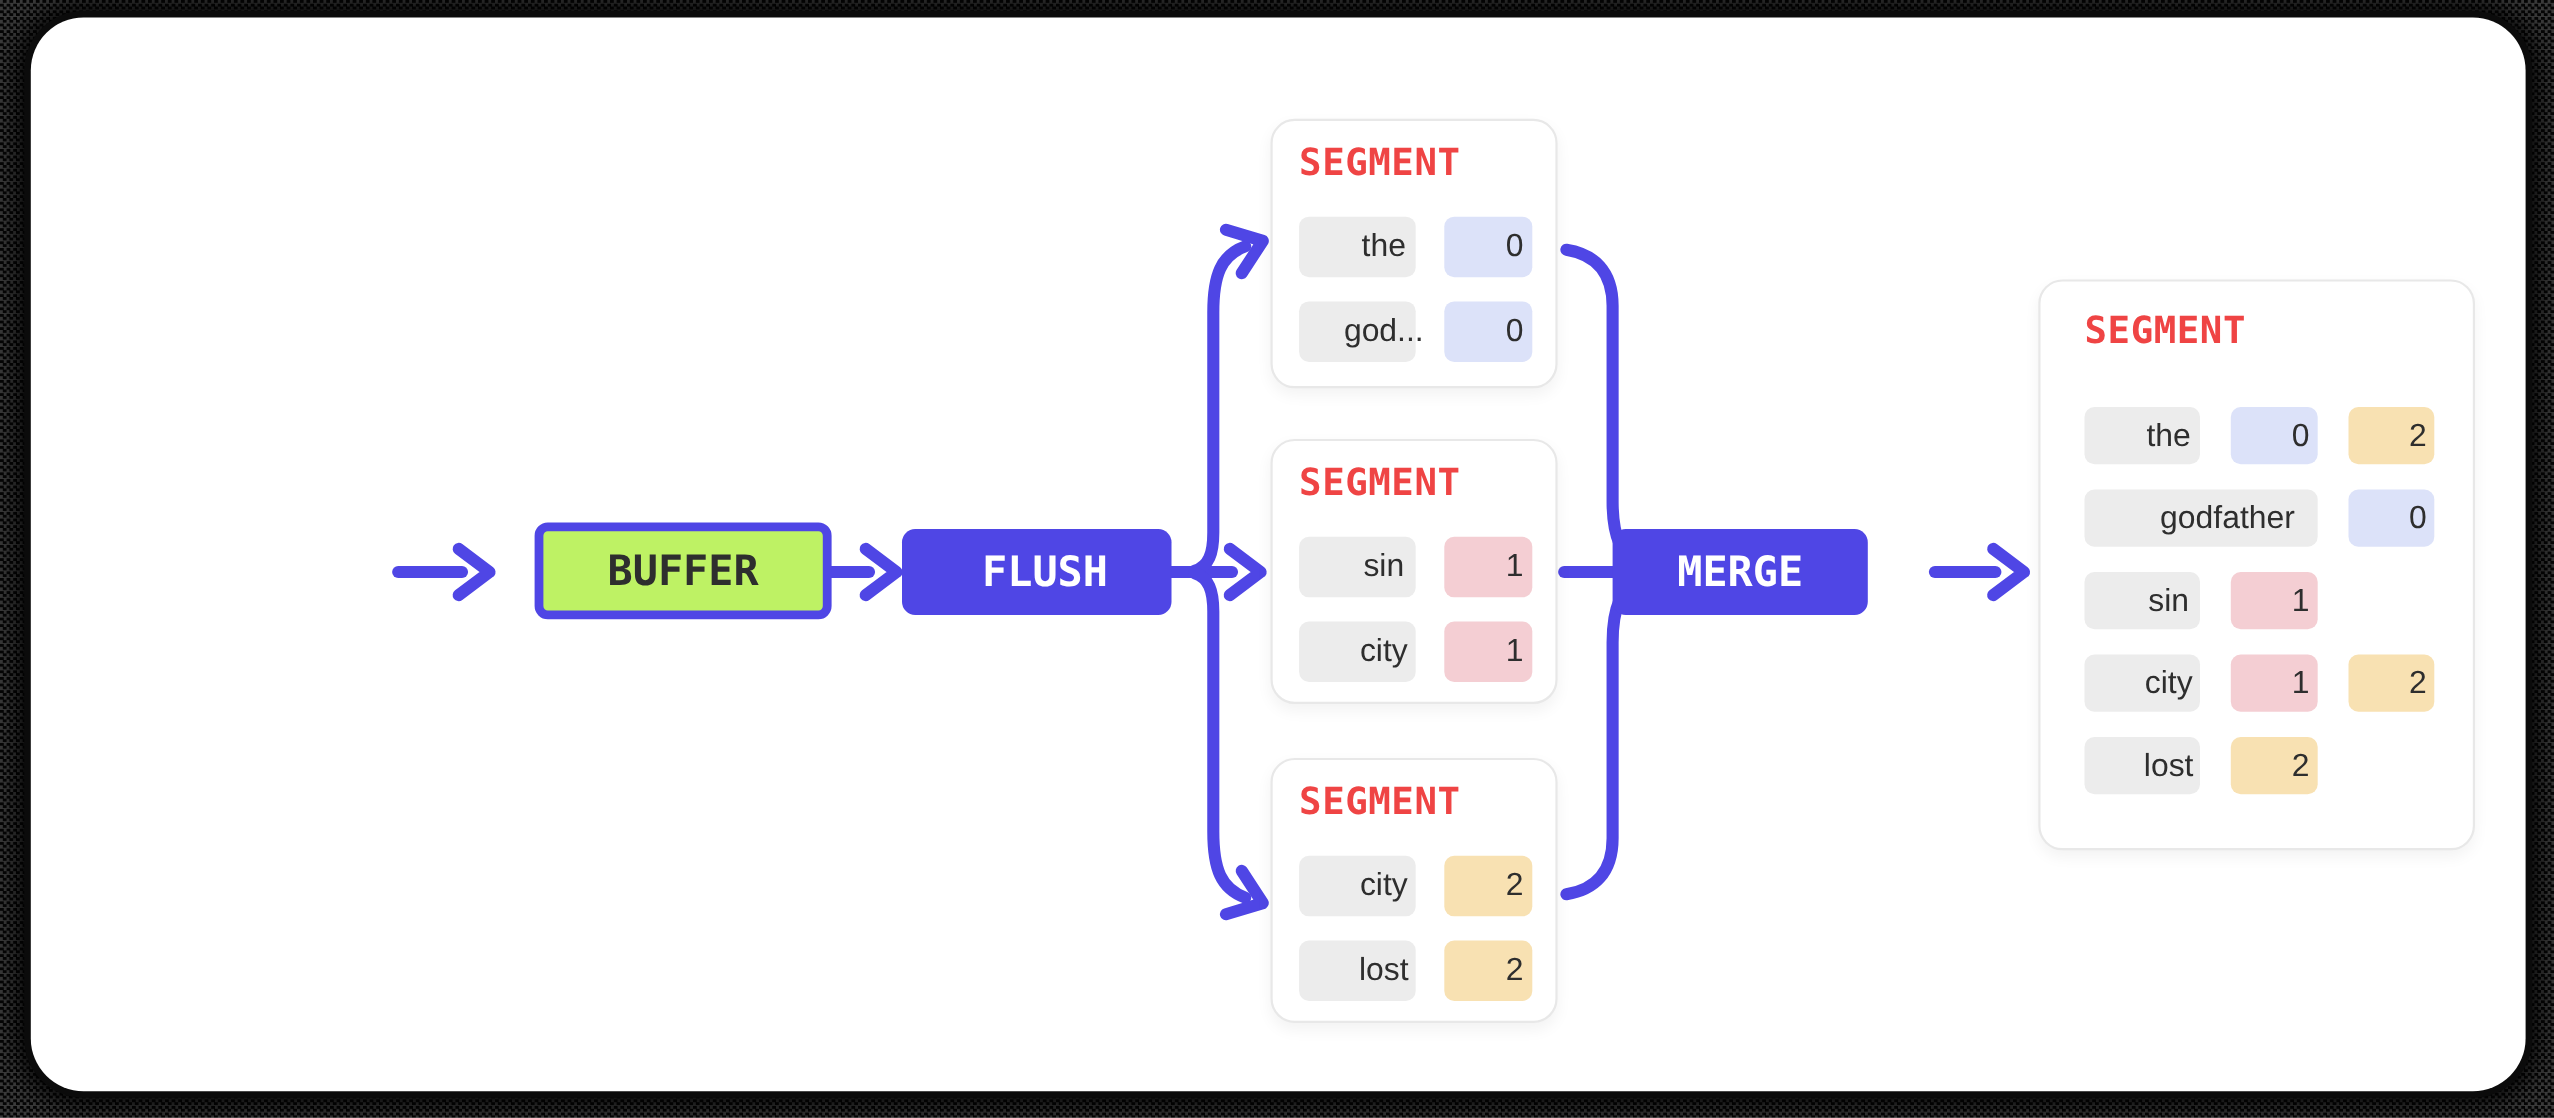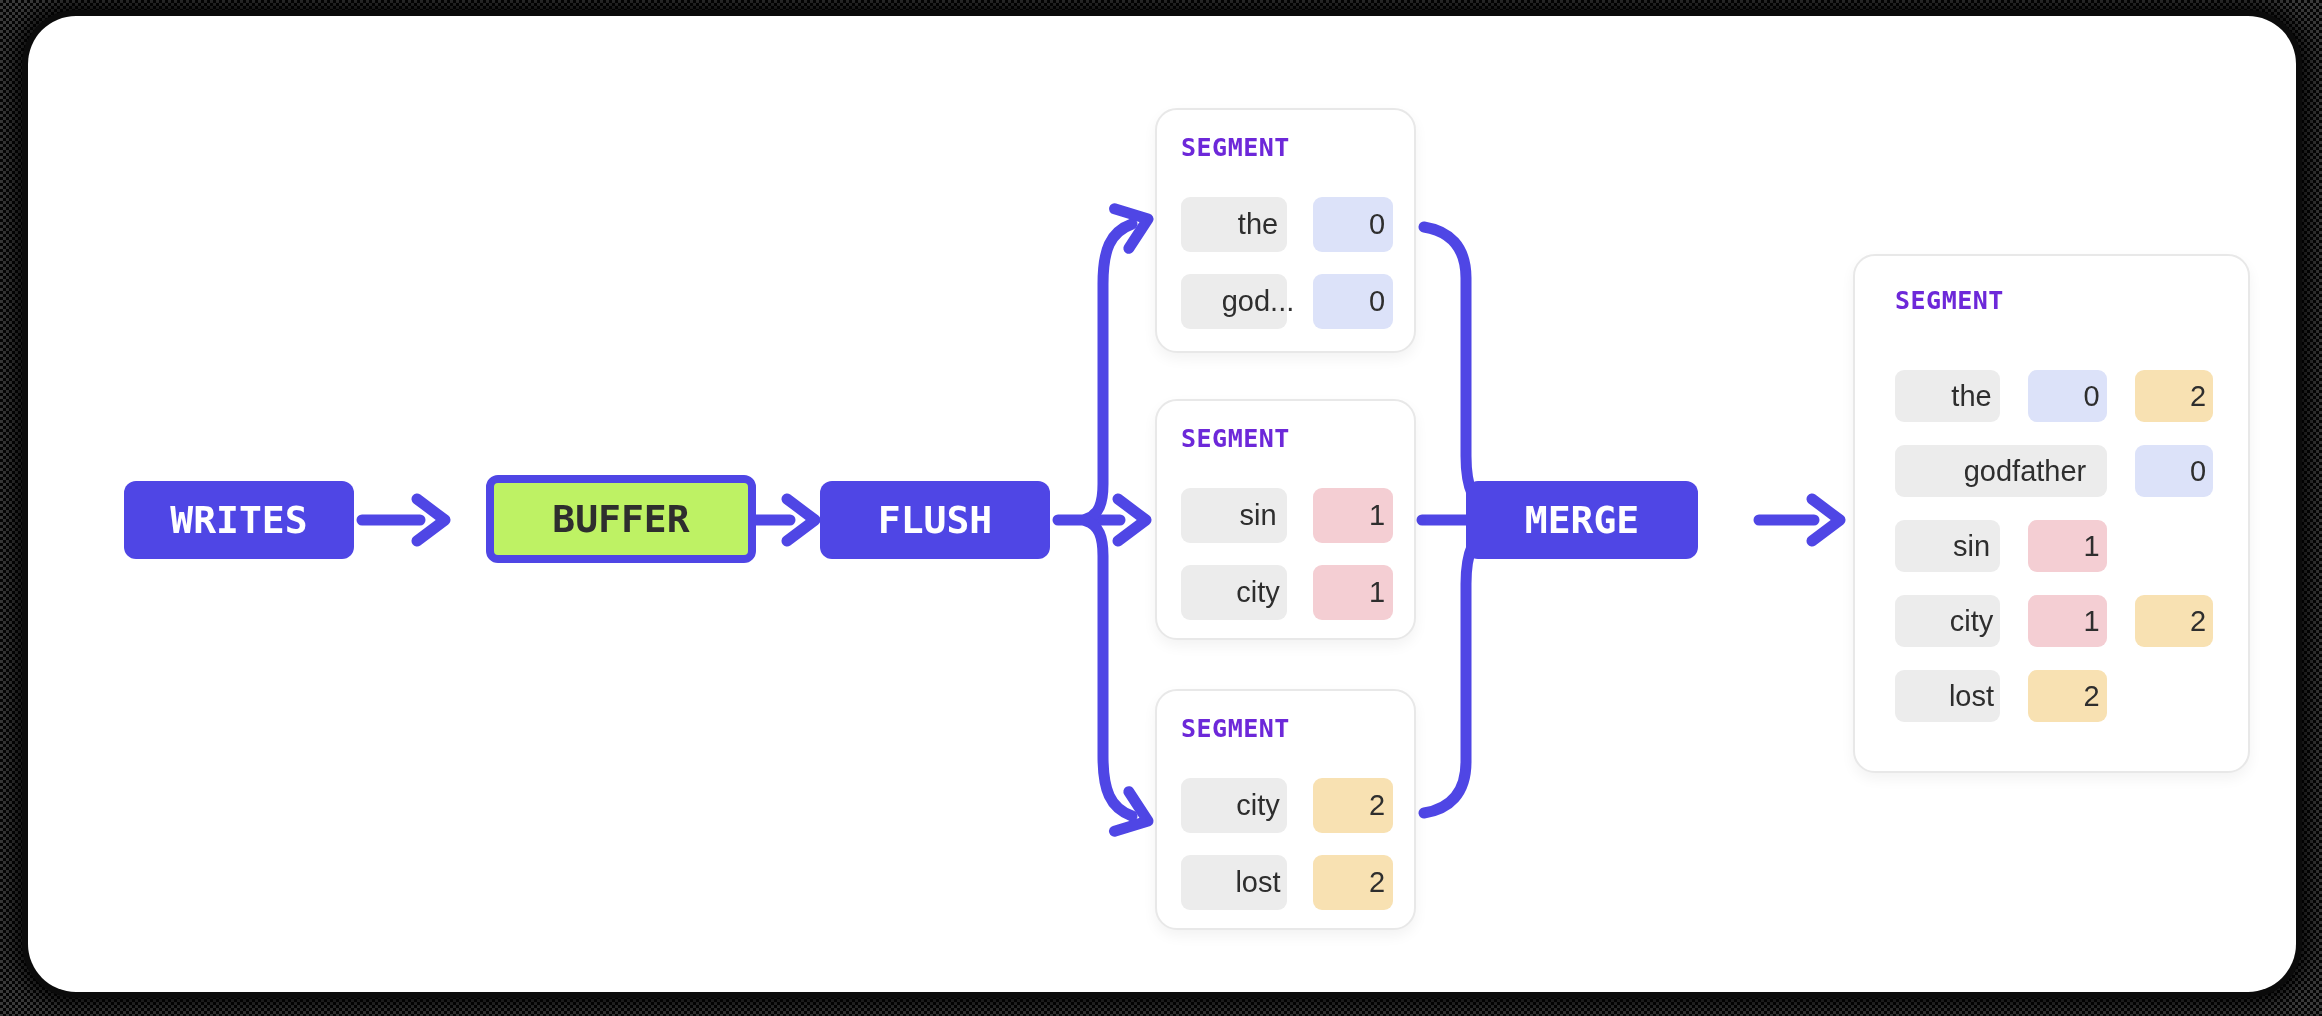--- a/index.html
+++ b/index.html
@@ -27,35 +27,35 @@
 
   .node{
     position:absolute;display:flex;align-items:center;justify-content:center;
     font-family:"DejaVu Sans Mono",monospace;font-weight:700;font-size:38px;
     border-radius:12px;letter-spacing:0px;
   }
   .node.solid{background:var(--accent);color:#ffffff;}
   .node.outline{background:#bef264;color:var(--text-dark);border:8px solid var(--accent);margin-left:35px;}
   .node-writes{left:96px;top:465px;width:230px;height:78px;}
   .node-buffer{left:423px;top:459px;width:254px;height:72px;}
-  .node-flush{left:792px;top:465px;width:230px;height:78px;}
+  .node-flush{left:792px;top:465px;width:230px;height:78px;padding-left:15px;}
   .node-merge{left:1438px;top:465px;width:232px;height:78px;}
 
   .segment{
     position:absolute;background:#fff;border:2px solid var(--card-border);
     border-radius:22px;box-sizing:border-box;
     box-shadow:0 6px 14px rgba(0,0,0,.05);
     padding:23px 24px;
   }
   .seg-a{left:1127px;top:92px;width:261px;height:245px;}
   .seg-b{left:1127px;top:383px;width:261px;height:241px;}
   .seg-c{left:1127px;top:673px;width:261px;height:241px;}
   .seg-title{
     margin:0;font-family:"DejaVu Sans Mono",monospace;font-weight:700;
-    font-size:25px;line-height:30px;color:#6d28d9;letter-spacing:0.5px;
+    font-size:34px;line-height:30px;color:#ef4444;letter-spacing:0.5px;
   }
   .seg-rows{display:flex;flex-direction:column;gap:22px;margin-top:34px;}
   .seg-row{display:grid;grid-template-columns:106px 80px;column-gap:26px;}
   .chip{
     height:55px;display:flex;align-items:center;justify-content:center;
     border-radius:9px;font-size:29px;color:var(--text-dark);padding-left:48px;
   }
   .chip.term{background:var(--term-chip);}
   .chip.c-lav{background:var(--doc-lavender);}
   .chip.c-pink{background:var(--doc-pink);}
@@ -102,23 +102,20 @@
         <path d="M1396 797 C1421 793 1438 778 1438 746 L1438 568 C1438 536 1446 518 1464 509"></path>
         <polyline points="1454,483 1482,504 1454,525"></polyline>
       </g>
 
       <g>
         <path d="M1731 504 H1786"></path>
         <polyline points="1784,483 1812,504 1784,525"></polyline>
       </g>
     </svg>
 
-    <div class="node solid node-writes">
-      <span>WRITES</span>
-    </div>
     <div class="node outline node-buffer">
       <span>BUFFER</span>
     </div>
     <div class="node solid node-flush">
       <span>FLUSH</span>
     </div>
     <div class="node solid node-merge">
       <span>MERGE</span>
     </div>
 

